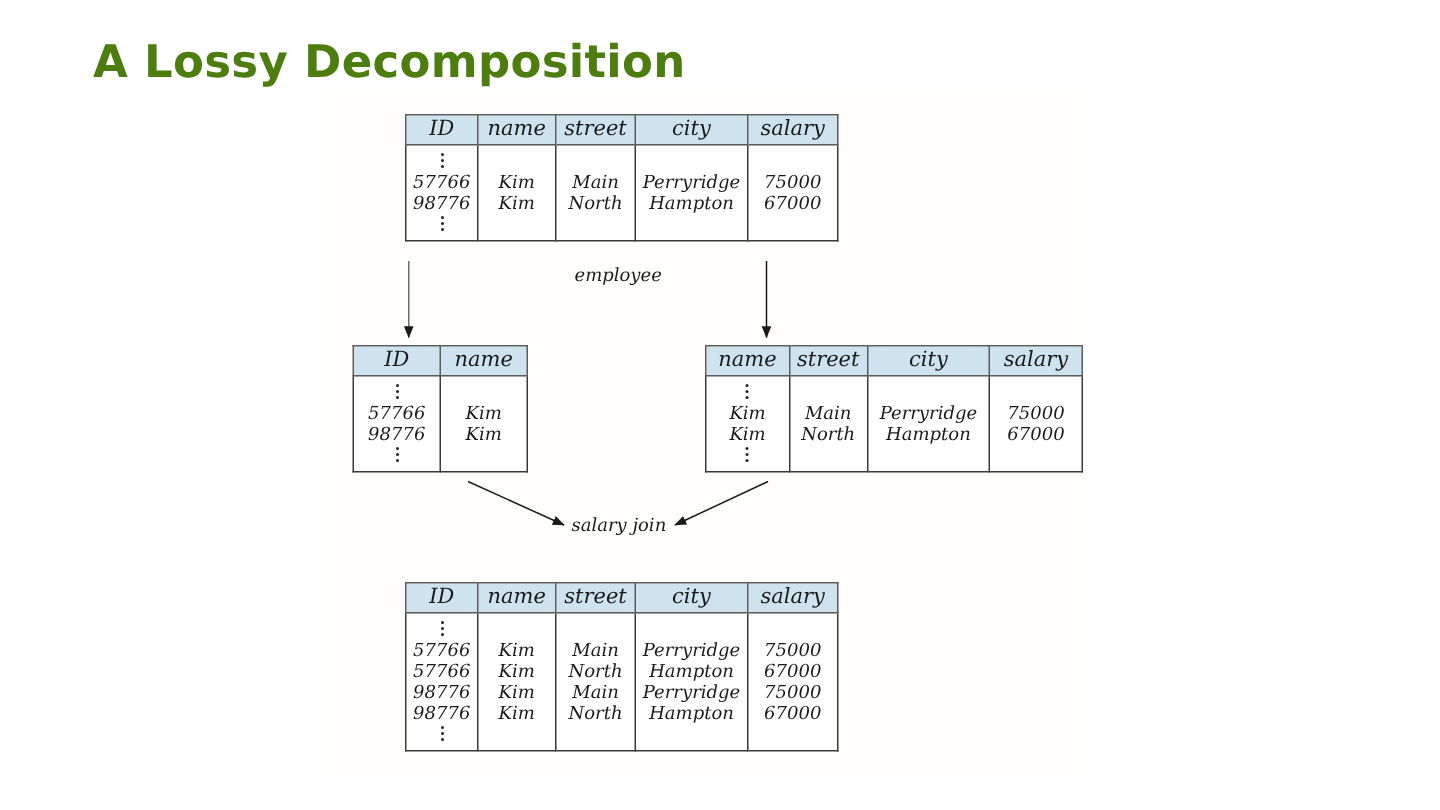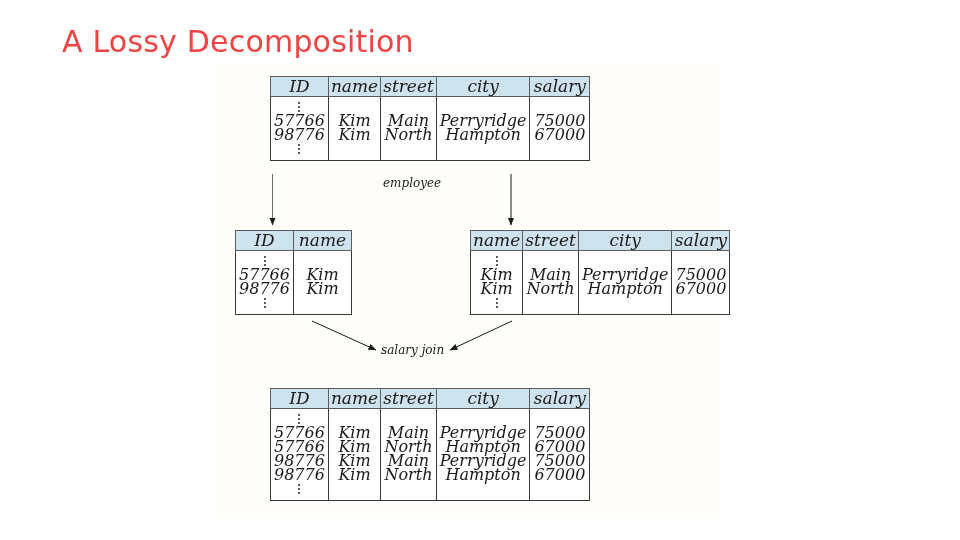--- a/index.html
+++ b/index.html
@@ -15,22 +15,22 @@
     font-family: "Liberation Sans", sans-serif;
   }
 
   
   #slide-title {
     position: absolute;
     left: 62px;
     top: 24px;
     font-family: "DejaVu Sans", sans-serif;
     font-size: 30px;
-    font-weight: 400;
-    color: #ef4444;
+    font-weight: 700;
+    color: #4d7c0f;
     letter-spacing: 0.2px;
     white-space: nowrap;
   }
 
   
   #figure-canvas {
     position: absolute;
     left: 216px;
     top: 62px;
     width: 506px;
@@ -46,35 +46,35 @@
     font-family: "DejaVu Serif", serif;
     font-style: italic;
     color: #1a1a1a;
     background: #ffffff;
   }
   .rel-table th {
     background: #cfe3ef;
     border: 1px solid #5c5c5c;
     font-weight: 400;
     font-style: italic;
-    font-size: 17px;
+    font-size: 14px;
     height: 19px;
     padding: 0 2px;
     text-align: center;
     line-height: 19px;
   }
   .rel-table td {
     border-left: 1px solid #3a3a3a;
     border-right: 1px solid #3a3a3a;
     border-bottom: 1px solid #3a3a3a;
     border-top: none;
     padding: 3px 3px 4px 3px;
     text-align: center;
     vertical-align: top;
-    font-size: 16px;
+    font-size: 12px;
     line-height: 14px;
   }
   .rel-table tr.body-row td {
     border-top: 1px solid #3a3a3a;
   }
   .cell-lines {
     display: flex;
     flex-direction: column;
     align-items: center;
     justify-content: flex-start;

